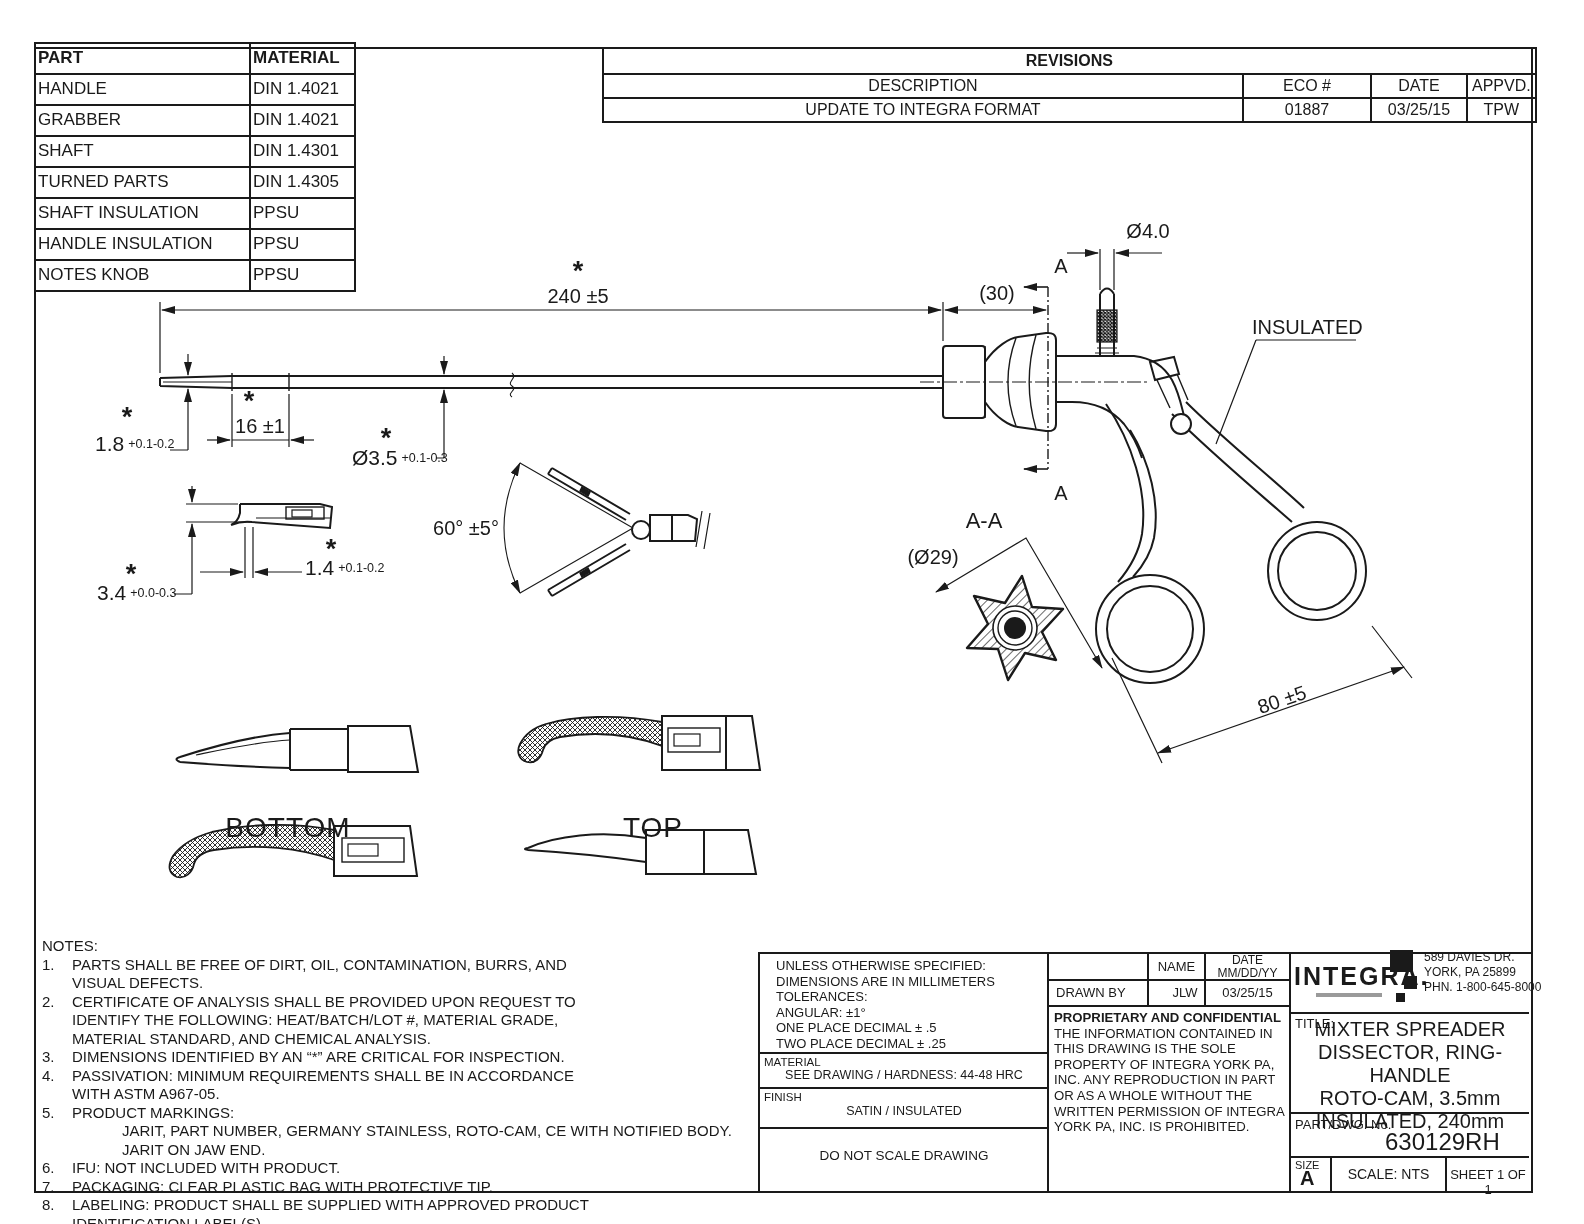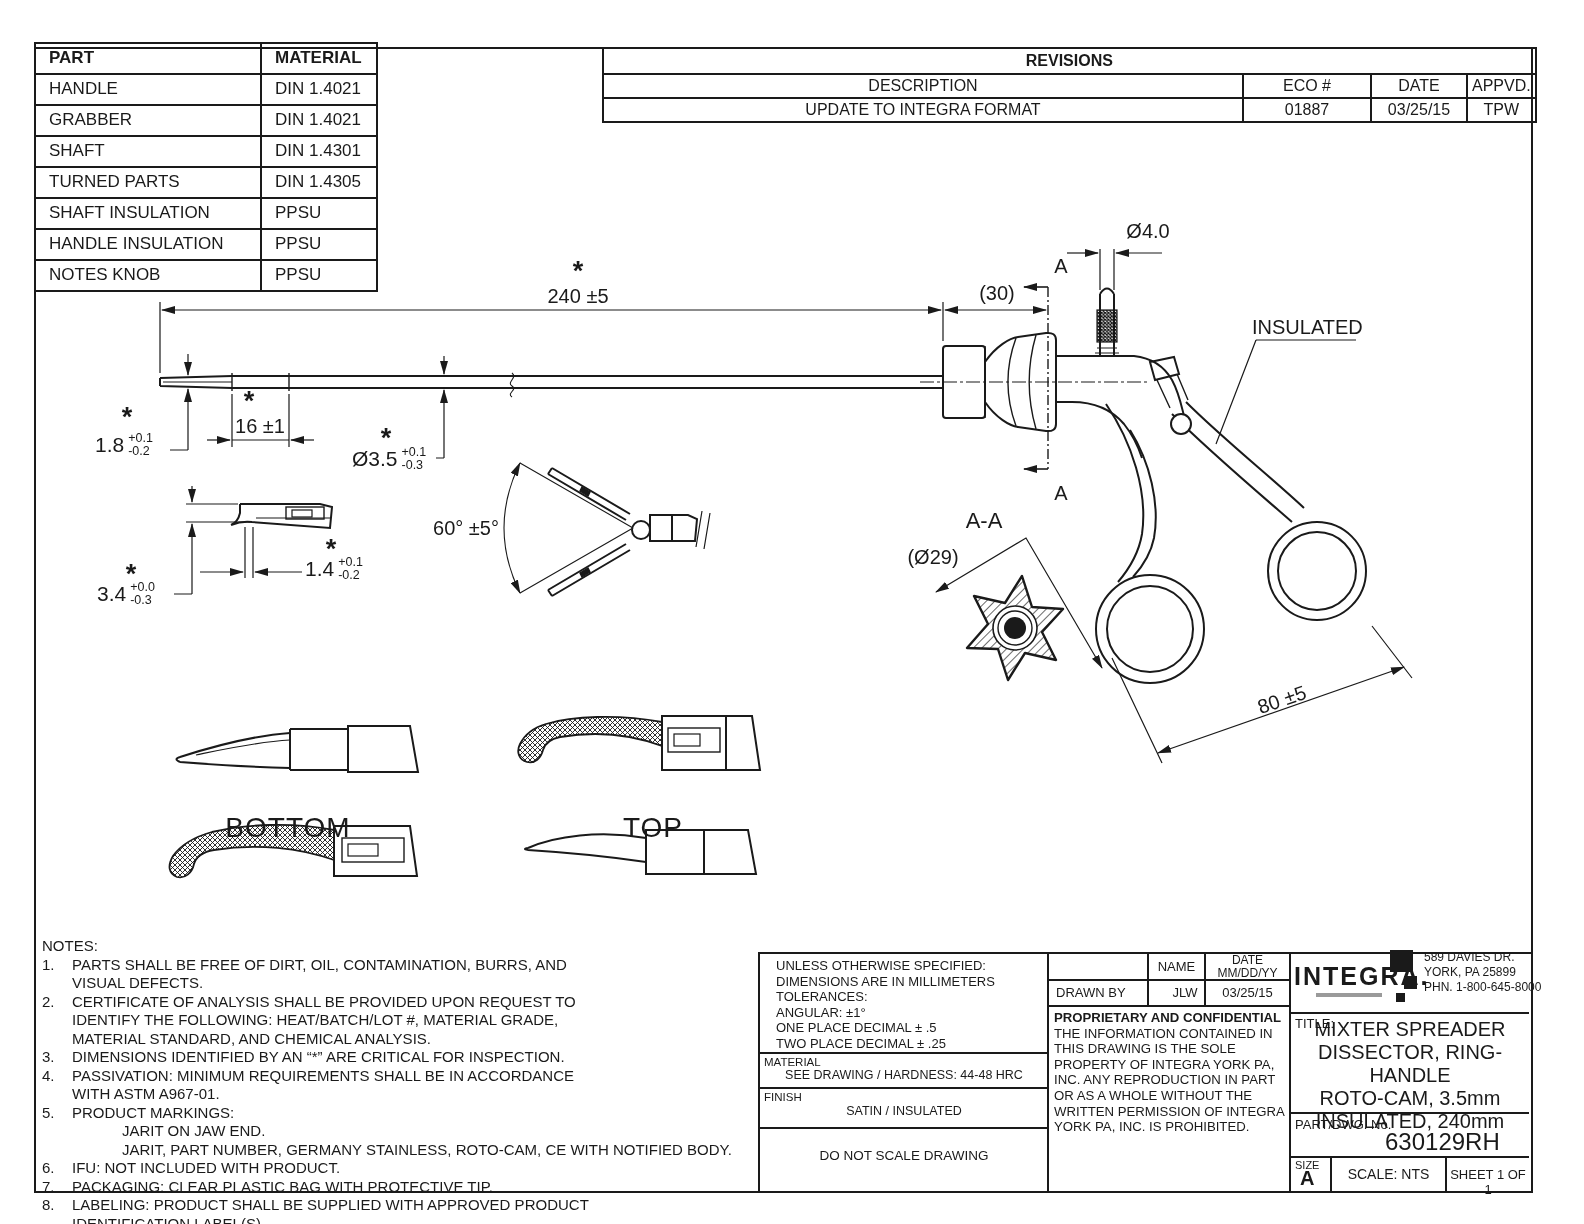--- a/index.html
+++ b/index.html
@@ -2,21 +2,21 @@
 <html><head>
 <meta charset="utf-8">
 <style>
   html,body{margin:0;padding:0;background:#fff;}
   #sheet{position:relative;width:1584px;height:1224px;background:#fff;overflow:hidden;
          font-family:"Liberation Sans",sans-serif;color:#1a1a1a;}
   .abs{position:absolute;}
   
   table{border-collapse:collapse;}
   #part-table{position:absolute;left:34px;top:42px;}
-  #part-table td{border:2.4px solid #1a1a1a;font-size:17px;padding:3px 6px 4px 13px;height:22px;}
+  #part-table td{border:2.4px solid #1a1a1a;font-size:17px;padding:3px 6px 4px 2px;height:22px;}
   #part-table .c1{width:205px;} #part-table .c2{width:95px;}
   #part-table .hdr td{font-weight:bold;}
   #rev-table{position:absolute;left:602px;top:47px;}
   #rev-table td{border:2px solid #1a1a1a;font-size:16px;text-align:center;padding:2px 4px;}
   #rev-table .rt{font-weight:bold;height:20px;}
   #rev-table .cd{width:630px;} #rev-table .ce{width:118px;} #rev-table .cdt{width:86px;} #rev-table .ca{width:56px;}
   
   .frame{position:absolute;border:2.4px solid #1a1a1a;}
   .cellline{position:absolute;background:#1a1a1a;}
   .tb-text{position:absolute;font-size:13px;line-height:15.6px;}
@@ -26,21 +26,21 @@
   #notes{position:absolute;left:42px;top:898px;font-size:15px;line-height:18.5px;margin-top:39px;}
   .note-line{display:flex;}
   .note-num{width:30px;flex:none;}
   .note-line.i1 .note-num{visibility:hidden;}
   .note-line.i2 .note-num{width:80px;visibility:hidden;}
   
   .dlabel{position:absolute;font-size:20px;white-space:nowrap;}
   .dcenter{transform:translate(-50%,-50%);}
   .star{position:absolute;font-size:27px;font-weight:bold;transform:translate(-50%,-50%);}
   .dim{position:absolute;display:flex;align-items:center;font-size:21px;white-space:nowrap;}
-  .dim .tol{display:flex;flex-direction:column;font-size:12.5px;line-height:12.5px;margin-left:4px;}
+  .dim .tol{display:flex;font-size:12.5px;line-height:12.5px;margin-left:4px;}
   .viewlabel{position:absolute;font-size:28px;letter-spacing:1px;transform:translate(-50%,-50%);}
   
   .logo-word{position:absolute;font-size:25px;font-weight:bold;letter-spacing:2px;}
   .logo-sq{position:absolute;background:#1a1a1a;}
   .logo-tag{position:absolute;background:#9a9a9a;height:4px;}
   .addr{position:absolute;font-size:12px;line-height:15px;}
 </style>
 </head>
 <body>
 
@@ -326,33 +326,33 @@
     <div class="note-line">
         <span class="note-num">3.</span>
         <span>DIMENSIONS IDENTIFIED BY AN “*” ARE CRITICAL FOR INSPECTION.</span>
       </div>
     <div class="note-line">
         <span class="note-num">4.</span>
         <span>PASSIVATION: MINIMUM REQUIREMENTS SHALL BE IN ACCORDANCE</span>
       </div>
     <div class="note-line i1">
         <span class="note-num">x</span>
-        <span>WITH ASTM A967-01.</span>
+        <span>WITH ASTM A967-05.</span>
       </div>
     <div class="note-line">
         <span class="note-num">5.</span>
         <span>PRODUCT MARKINGS:</span>
       </div>
     <div class="note-line i2">
         <span class="note-num">x</span>
+        <span>JARIT, PART NUMBER, GERMANY STAINLESS, ROTO-CAM, CE WITH NOTIFIED BODY.</span>
+      </div>
+    <div class="note-line i2">
+        <span class="note-num">x</span>
         <span>JARIT ON JAW END.</span>
-      </div>
-    <div class="note-line i2">
-        <span class="note-num">x</span>
-        <span>JARIT, PART NUMBER, GERMANY STAINLESS, ROTO-CAM, CE WITH NOTIFIED BODY.</span>
       </div>
     <div class="note-line">
         <span class="note-num">6.</span>
         <span>IFU: NOT INCLUDED WITH PRODUCT.</span>
       </div>
     <div class="note-line">
         <span class="note-num">7.</span>
         <span>PACKAGING: CLEAR PLASTIC BAG WITH PROTECTIVE TIP.</span>
       </div>
     <div class="note-line">

